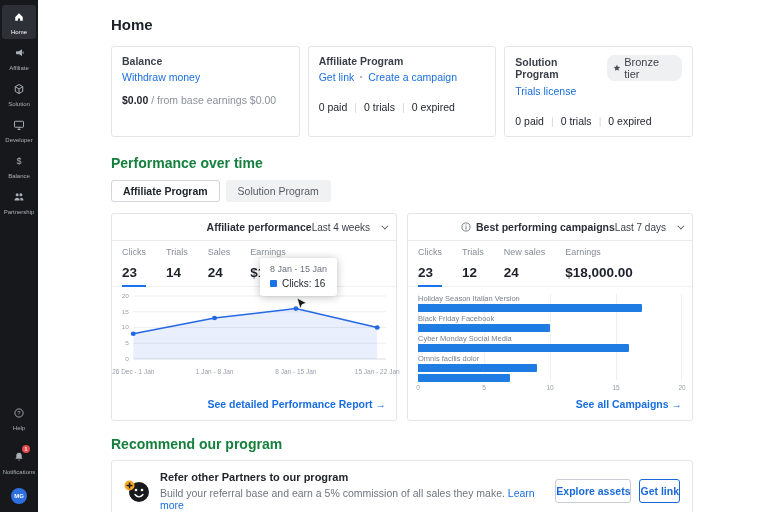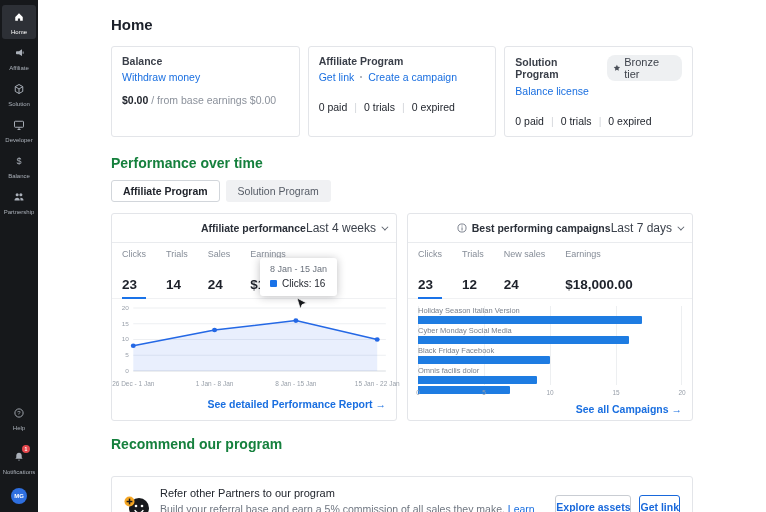--- a/index.html
+++ b/index.html
@@ -55,30 +55,30 @@
     color:#565c66; border:1px solid transparent; cursor:pointer; font-family:inherit; }
   .tab.active { background:#fff; border-color:#d2d6db; color:#20242c; font-weight:bold; }
 
   .panels { display:flex; gap:10px; }
   .panel { flex:1; border:1px solid #e3e5e9; border-radius:3px; height:208px;
     display:flex; flex-direction:column; position:relative; background:#fff; }
   .panel-header { display:flex; justify-content:flex-end; align-items:center;
     padding:7px 10px; border-bottom:1px solid #e9ebee; }
   .panel-title-wrap { display:flex; align-items:center; gap:5px; }
   .panel-title { font-size:10.5px; font-weight:bold; color:#2a2f38; }
-  .range-select { display:flex; align-items:center; gap:5px; font-size:12px; color:#3c424c; cursor:pointer; }
+  .range-select { display:flex; align-items:center; gap:11px; font-size:10px; color:#3c424c; cursor:pointer; }
   .chev { width:5px; height:5px; border-right:1.4px solid #5b616b; border-bottom:1.4px solid #5b616b;
     transform:rotate(45deg) translateY(-2px); }
   .info-icon svg { width:10px; height:10px; display:block; }
 
   .stats-row { display:flex; gap:20px; padding:6px 10px 0; border-bottom:1px solid #f0f1f3; }
   .stat { padding-bottom:5px; cursor:pointer; }
   .stat.active { border-bottom:2px solid #1a73e8; margin-bottom:-1px; }
   .stat-label { font-size:9px; color:#868d98; }
-  .stat-value { font-size:13.5px; font-weight:bold; color:#1d212a; margin-top:18px; white-space:nowrap; }
+  .stat-value { font-size:13.5px; font-weight:bold; color:#1d212a; margin-top:8px; white-space:nowrap; }
 
   
   .chart-area { flex:1; padding:4px 8px 0 4px; position:relative; }
   #line-svg { width:100%; height:76px; display:block; }
   .ytick { font-size:6px; fill:#9aa1ab; font-family:"Liberation Sans",sans-serif; }
   .x-labels { position:relative; height:10px; margin-top:1px; }
   .x-labels span { position:absolute; transform:translateX(-50%); font-size:6.5px;
     color:#99a0aa; white-space:nowrap; top:0; }
   .panel-footer { text-align:right; padding:3px 10px 8px; }
   .panel-footer a { font-size:10.5px; color:#1a6fe0; text-decoration:none; font-weight:bold; cursor:pointer; }
@@ -95,26 +95,26 @@
   .bars-area { flex:1; position:relative; margin:7px 10px 0; }
   .bar-grid i { position:absolute; top:0; bottom:11px; width:1px; background:#edeff1; }
   .bar-rows { position:relative; }
   .bar-row { margin-bottom:2px; }
   .bar-label { font-size:7.5px; line-height:9px; color:#7b828d; margin-bottom:1px; }
   .bar { height:8px; background:#1e7ce2; border-radius:0 1px 1px 0; }
   .x-ticks { position:absolute; left:0; right:0; bottom:0; height:10px; }
   .x-ticks span { position:absolute; bottom:0; transform:translateX(-50%); font-size:6.5px; color:#99a0aa; }
 
   
-  .rec-head { margin-top:15px; margin-bottom:24px; }
+  .rec-head { margin-top:15px; margin-bottom:8px; }
   .rec-card { border:1px solid #e3e5e9; border-radius:3px; padding:10px 12px;
     display:flex; align-items:center; gap:10px; }
   .rec-icon { width:26px; height:24px; flex-shrink:0; }
   .rec-text { flex:1; }
-  .rec-title { font-size:11px; font-weight:normal; color:#22262e; }
+  .rec-title { font-size:11px; font-weight:bold; color:#22262e; }
   .rec-body { font-size:10.5px; color:#6f7680; margin-top:4px; }
   .rec-buttons { display:flex; gap:8px; }
   .btn { font-size:10.5px; font-weight:bold; color:#1868db; background:#fff;
     border:1px solid #c9cdd3; border-radius:3px; padding:5px 0; cursor:pointer;
     font-family:inherit; white-space:nowrap; }
   .btn.primary-outline { border-color:#1868db; }
   .referral-stats { margin-top:13px; font-size:10.5px; display:flex; align-items:center; }
 </style>
 </head>
 <body>
@@ -240,21 +240,21 @@
           <div class="card-title-row">
             <span class="card-title">Solution Program</span>
             <span class="tier-badge">
               <svg viewBox="0 0 16 16">
                   <path d="M8 1.5l2 4.1 4.5.6-3.3 3.1.8 4.4L8 11.6l-4 2.1.8-4.4L1.5 6.2 6 5.6z" fill="#4a4f58"></path>
                 </svg>
               <span>Bronze tier</span>
             </span>
           </div>
           <div class="card-links">
-            <a class="link">Balance license</a>
+            <a class="link">Trials license</a>
           </div>
           <div class="card-stats">
             <span>0 paid</span>
             <span class="pipe">|</span>
             <span>0 trials</span>
             <span class="pipe">|</span>
             <span>0 expired</span>
           </div>
         </div>
       </div>
@@ -381,26 +381,26 @@
                 <i style="left:50%"></i>
                 <i style="left:75%"></i>
                 <i style="left:calc(100% - 1px)"></i>
             </div>
             <div class="bar-rows">
               <div class="bar-row">
                 <div class="bar-label">Holiday Season Italian Version</div>
                 <div class="bar" style="width: 85%; background: rgb(30, 124, 226);"></div>
               </div>
               <div class="bar-row">
+                <div class="bar-label">Black Friday Facebook</div>
+                <div class="bar" style="width: 50%; background: rgb(30, 124, 226);"></div>
+              </div>
+              <div class="bar-row">
                 <div class="bar-label">Cyber Monday Social Media</div>
                 <div class="bar" style="width: 80%; background: rgb(30, 124, 226);"></div>
-              </div>
-              <div class="bar-row">
-                <div class="bar-label">Black Friday Facebook</div>
-                <div class="bar" style="width: 50%; background: rgb(30, 124, 226);"></div>
               </div>
               <div class="bar-row">
                 <div class="bar-label">Omnis facilis dolor</div>
                 <div class="bar" style="width: 45%; background: rgb(30, 124, 226);"></div>
               </div>
               <div class="bar-row">
                 <div class="bar" style="width: 35%; background: rgb(30, 124, 226);"></div>
               </div>
             </div>
             <div class="x-ticks">

